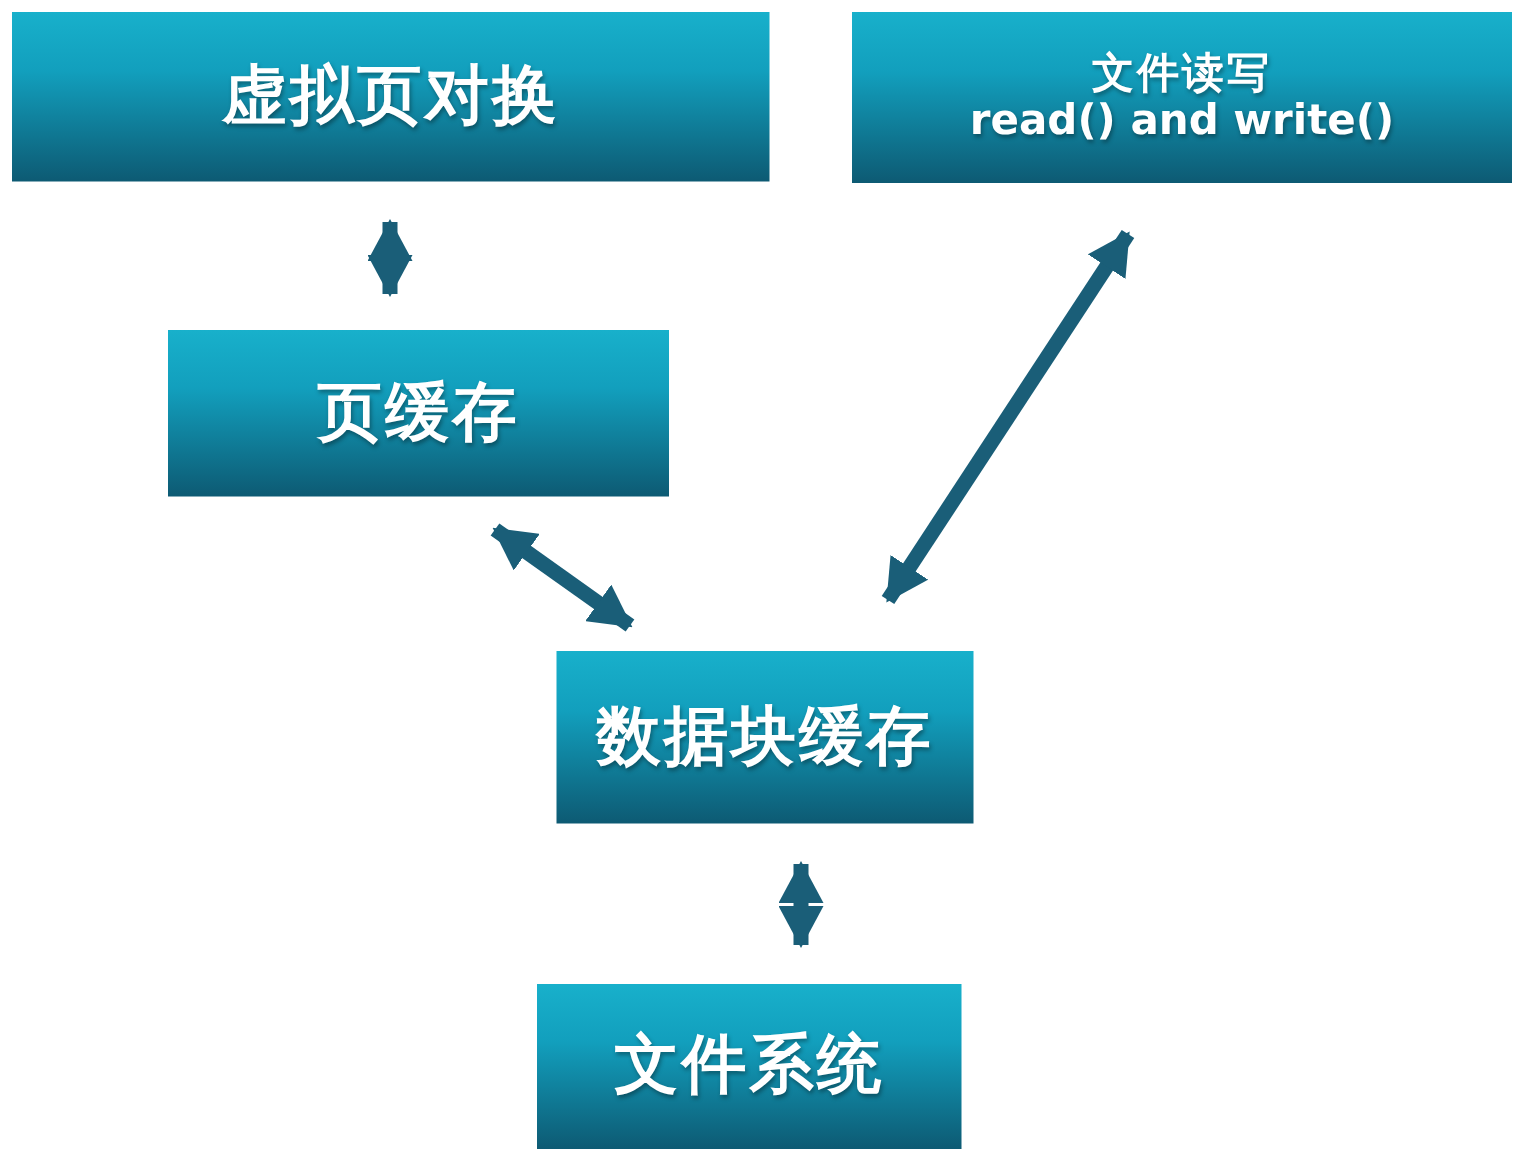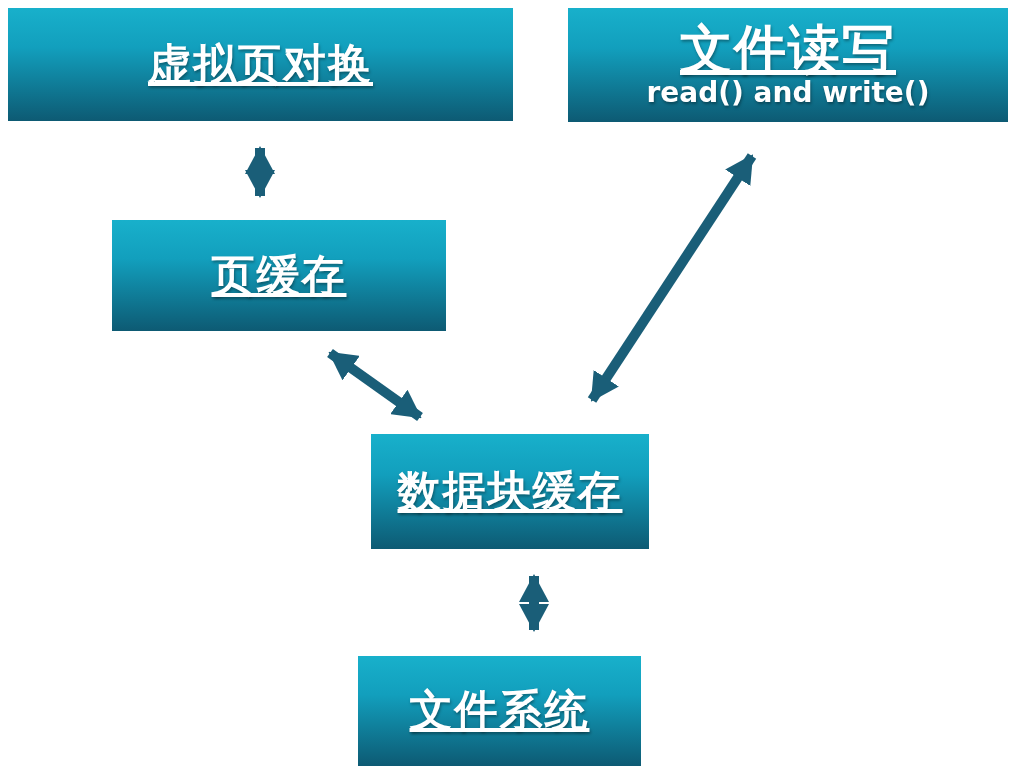--- a/index.html
+++ b/index.html
@@ -28,29 +28,28 @@
     align-items: center;
     justify-content: center;
     text-align: center;
     font-weight: bold;
     text-shadow: 1px 2px 3px rgba(0,0,0,0.35);
     line-height: 1.1;
   }
   .node .label-main {
     font-size: 43px;
     letter-spacing: 2px;
-    text-decoration: underline;
   }
   .node .label-sub {
     font-size: 28px;
     letter-spacing: 0px;
   }
   #node-virtual-page-swap { left: 8px;   top: 8px;   width: 505px; height: 113px; }
   #node-file-read-write   { left: 568px; top: 8px;   width: 440px; height: 114px; }
-  #node-file-read-write .label-main { font-size: 52px; }
+  #node-file-read-write .label-main { font-size: 28px; }
   #node-page-cache        { left: 112px; top: 220px; width: 334px; height: 111px; }
   #node-block-cache       { left: 371px; top: 434px; width: 278px; height: 115px; }
   #node-file-system       { left: 358px; top: 656px; width: 283px; height: 110px; }
   svg.arrows {
     position: absolute;
     left: 0; top: 0;
     pointer-events: none;
   }
 </style>
 </head>

